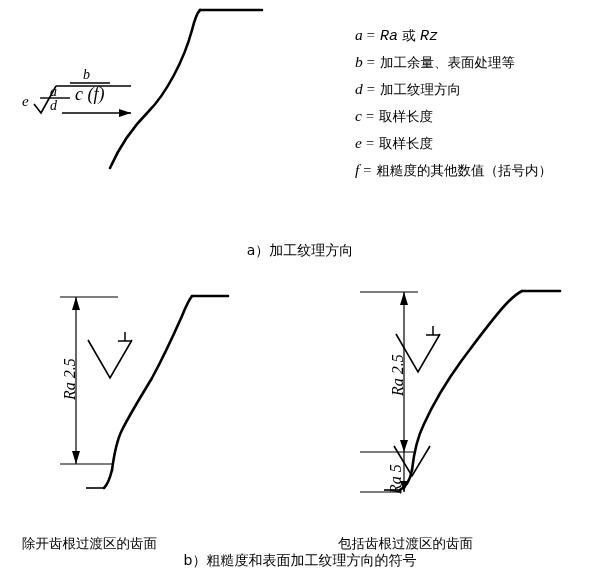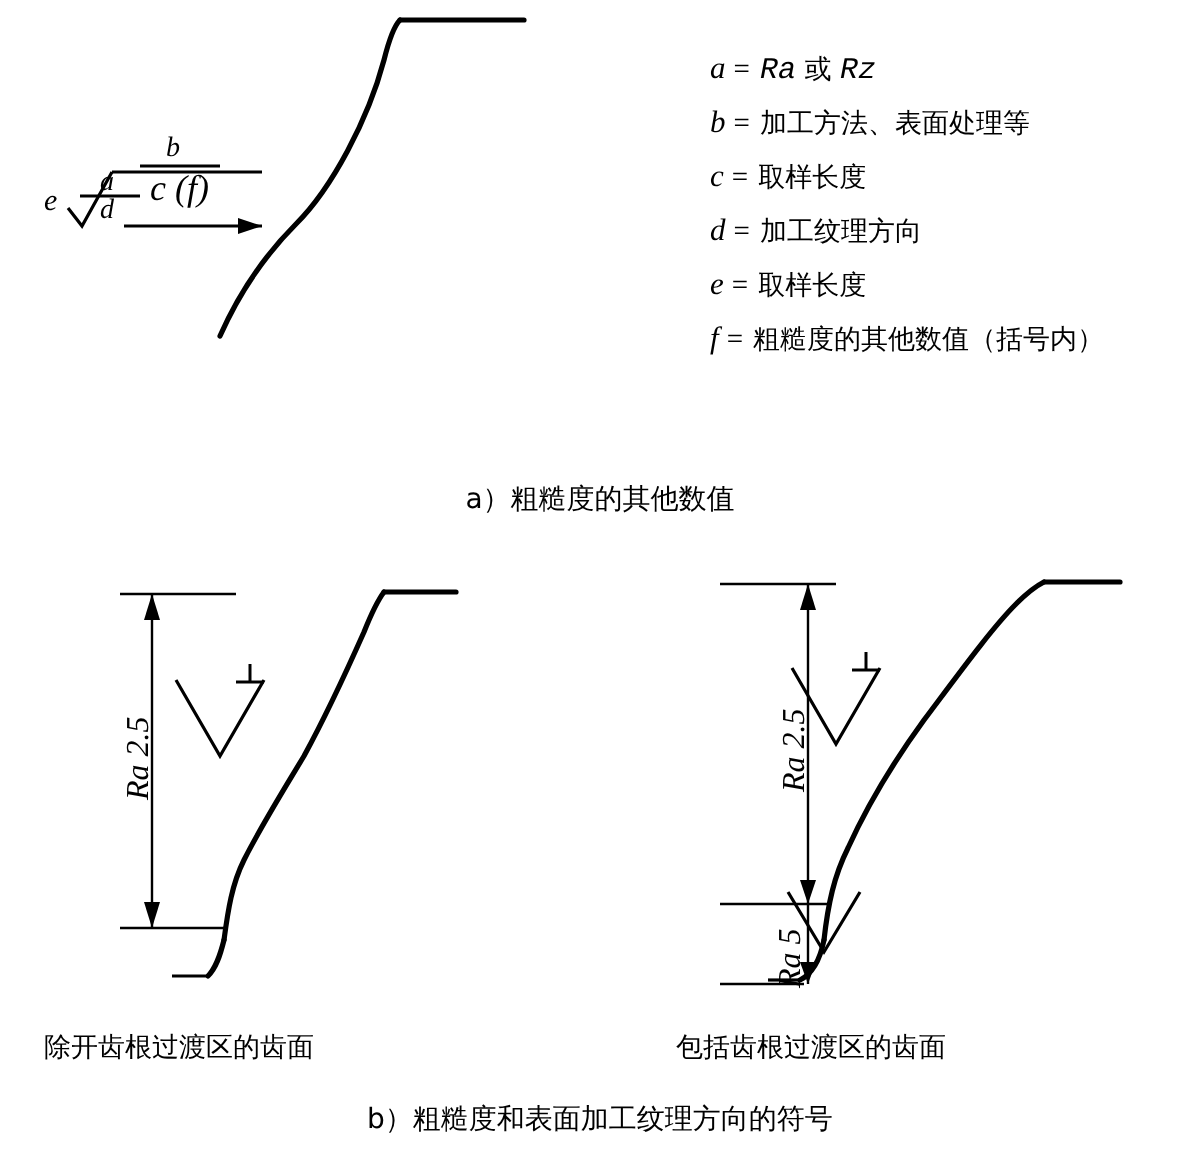--- a/index.html
+++ b/index.html
@@ -66,20 +66,21 @@
     font-size: 15px;
   }
   .caption {
     font-family: "DejaVu Sans", sans-serif;
     font-size: 14px;
     text-align: center;
   }
   .sublabel {
     font-family: "DejaVu Sans", sans-serif;
     font-size: 13.5px;
+    margin-top: 19px;
   }
   .sym-italic {
     font-family: "Liberation Serif", serif;
     font-style: italic;
   }
   .vert {
     transform-origin: 0 0;
   }
 </style>
 </head>
@@ -150,37 +151,37 @@
   <span class="txt sym-italic" style="left:50px; top:85px; font-size:14px;">a</span>
   <span class="txt sym-italic" style="left:50px; top:99px; font-size:14px;">d</span>
   <span class="txt sym-italic" style="left:83px; top:68px; font-size:14px;">b</span>
   <span class="txt sym-italic" style="left:75px; top:85px; font-size:18px;">c (f)</span>
 
   <div class="legend">
     <div class="legend-row">
       <span class="legend-sym">a</span><span class="legend-eq">=</span><span class="legend-txt"><span class="it">Ra</span><span> 或 </span><span class="it">Rz</span></span>
     </div>
     <div class="legend-row">
-      <span class="legend-sym">b</span><span class="legend-eq">=</span><span class="legend-txt">加工方法、表面处理等</span>
+      <span class="legend-sym">b</span><span class="legend-eq">=</span><span class="legend-txt">加工余量、表面处理等</span>
+    </div>
+    <div class="legend-row">
+      <span class="legend-sym">d</span><span class="legend-eq">=</span><span class="legend-txt">加工纹理方向</span>
     </div>
     <div class="legend-row">
       <span class="legend-sym">c</span><span class="legend-eq">=</span><span class="legend-txt">取样长度</span>
-    </div>
-    <div class="legend-row">
-      <span class="legend-sym">d</span><span class="legend-eq">=</span><span class="legend-txt">加工纹理方向</span>
     </div>
     <div class="legend-row">
       <span class="legend-sym">e</span><span class="legend-eq">=</span><span class="legend-txt">取样长度</span>
     </div>
     <div class="legend-row">
       <span class="legend-sym">f</span><span class="legend-eq">=</span><span class="legend-txt">粗糙度的其他数值（括号内）</span>
     </div>
   </div>
 
-  <div class="txt caption" style="left:0; top:243px; width:600px;">a）粗糙度的其他数值</div>
+  <div class="txt caption" style="left:0; top:243px; width:600px;">a）加工纹理方向</div>
 
   <span class="txt sym-italic vert" style="left:62px; top:400px; font-size:16px; transform: rotate(-90deg);">Ra 2.5</span>
 
   <span class="txt sym-italic vert" style="left:390px; top:396px; font-size:16px; transform: rotate(-90deg);">Ra 2.5</span>
   <span class="txt sym-italic vert" style="left:388px; top:494px; font-size:16px; transform: rotate(-90deg);">Ra 5</span>
 
   <div class="txt sublabel" style="left:22px; top:518px;">除开齿根过渡区的齿面</div>
   <div class="txt sublabel" style="left:338px; top:518px;text-align:right;">包括齿根过渡区的齿面</div>
 
   <div class="txt caption" style="left:0; top:553px; width:600px;">b）粗糙度和表面加工纹理方向的符号</div>

